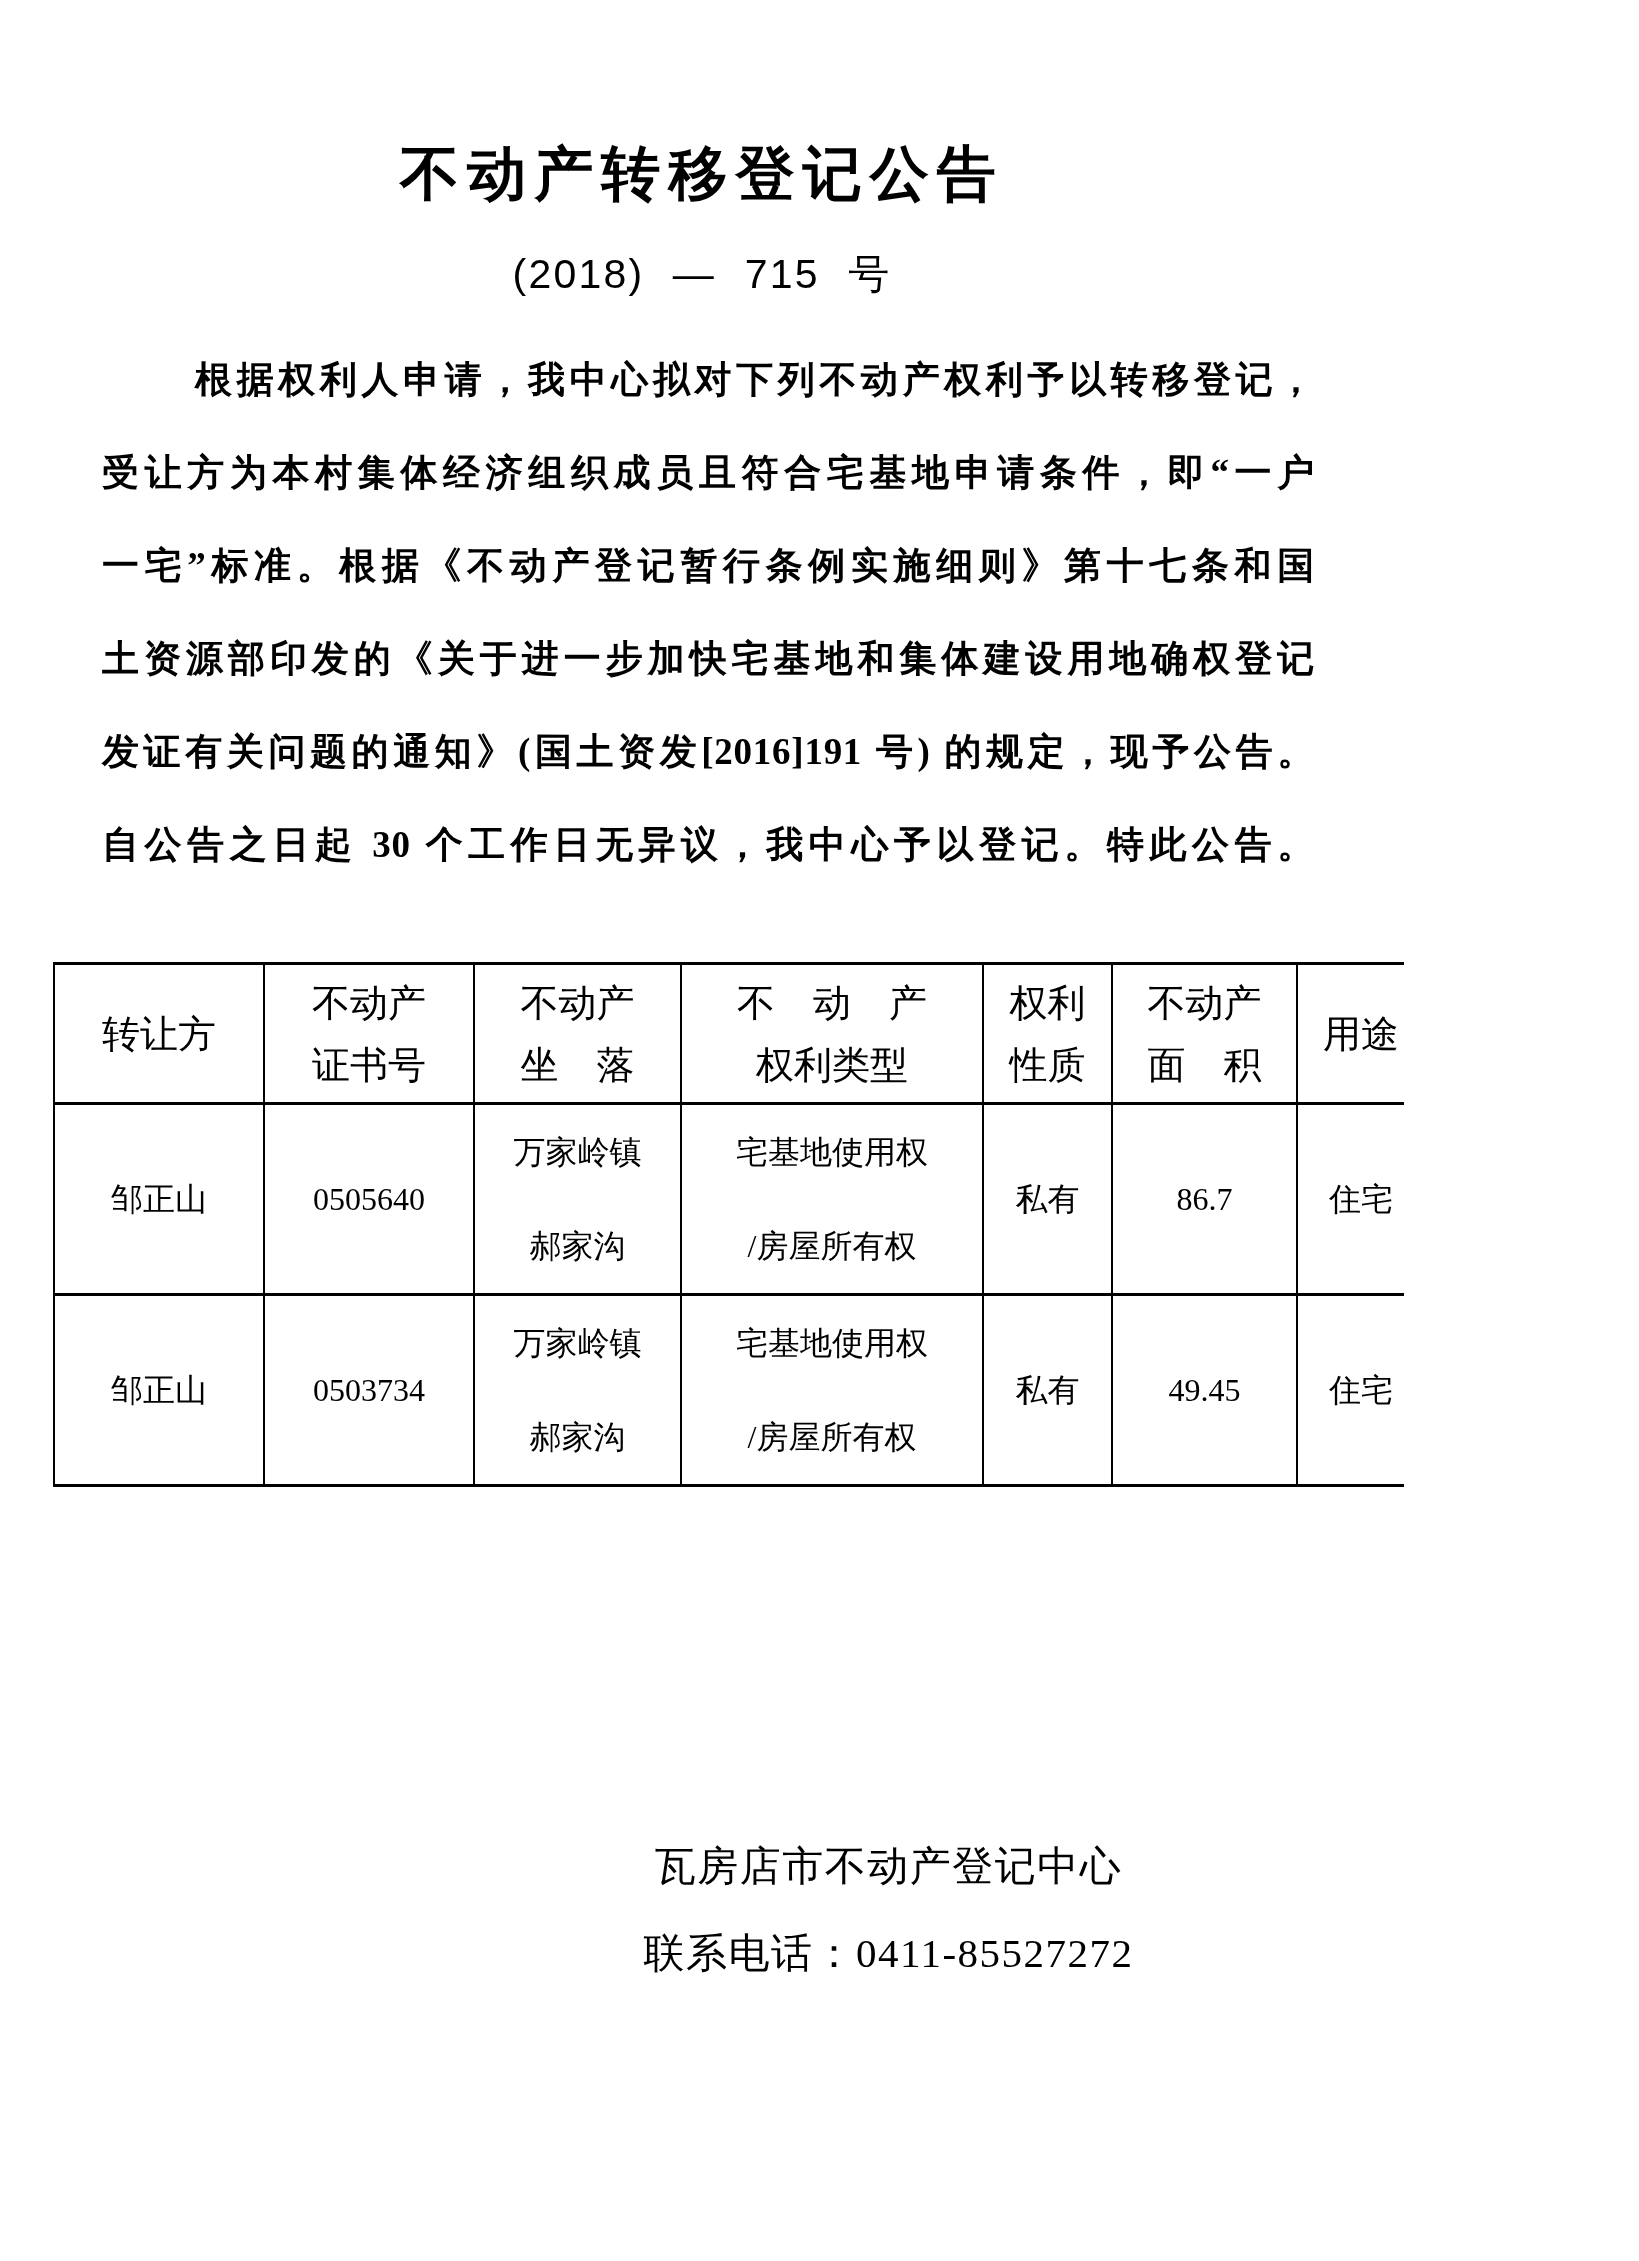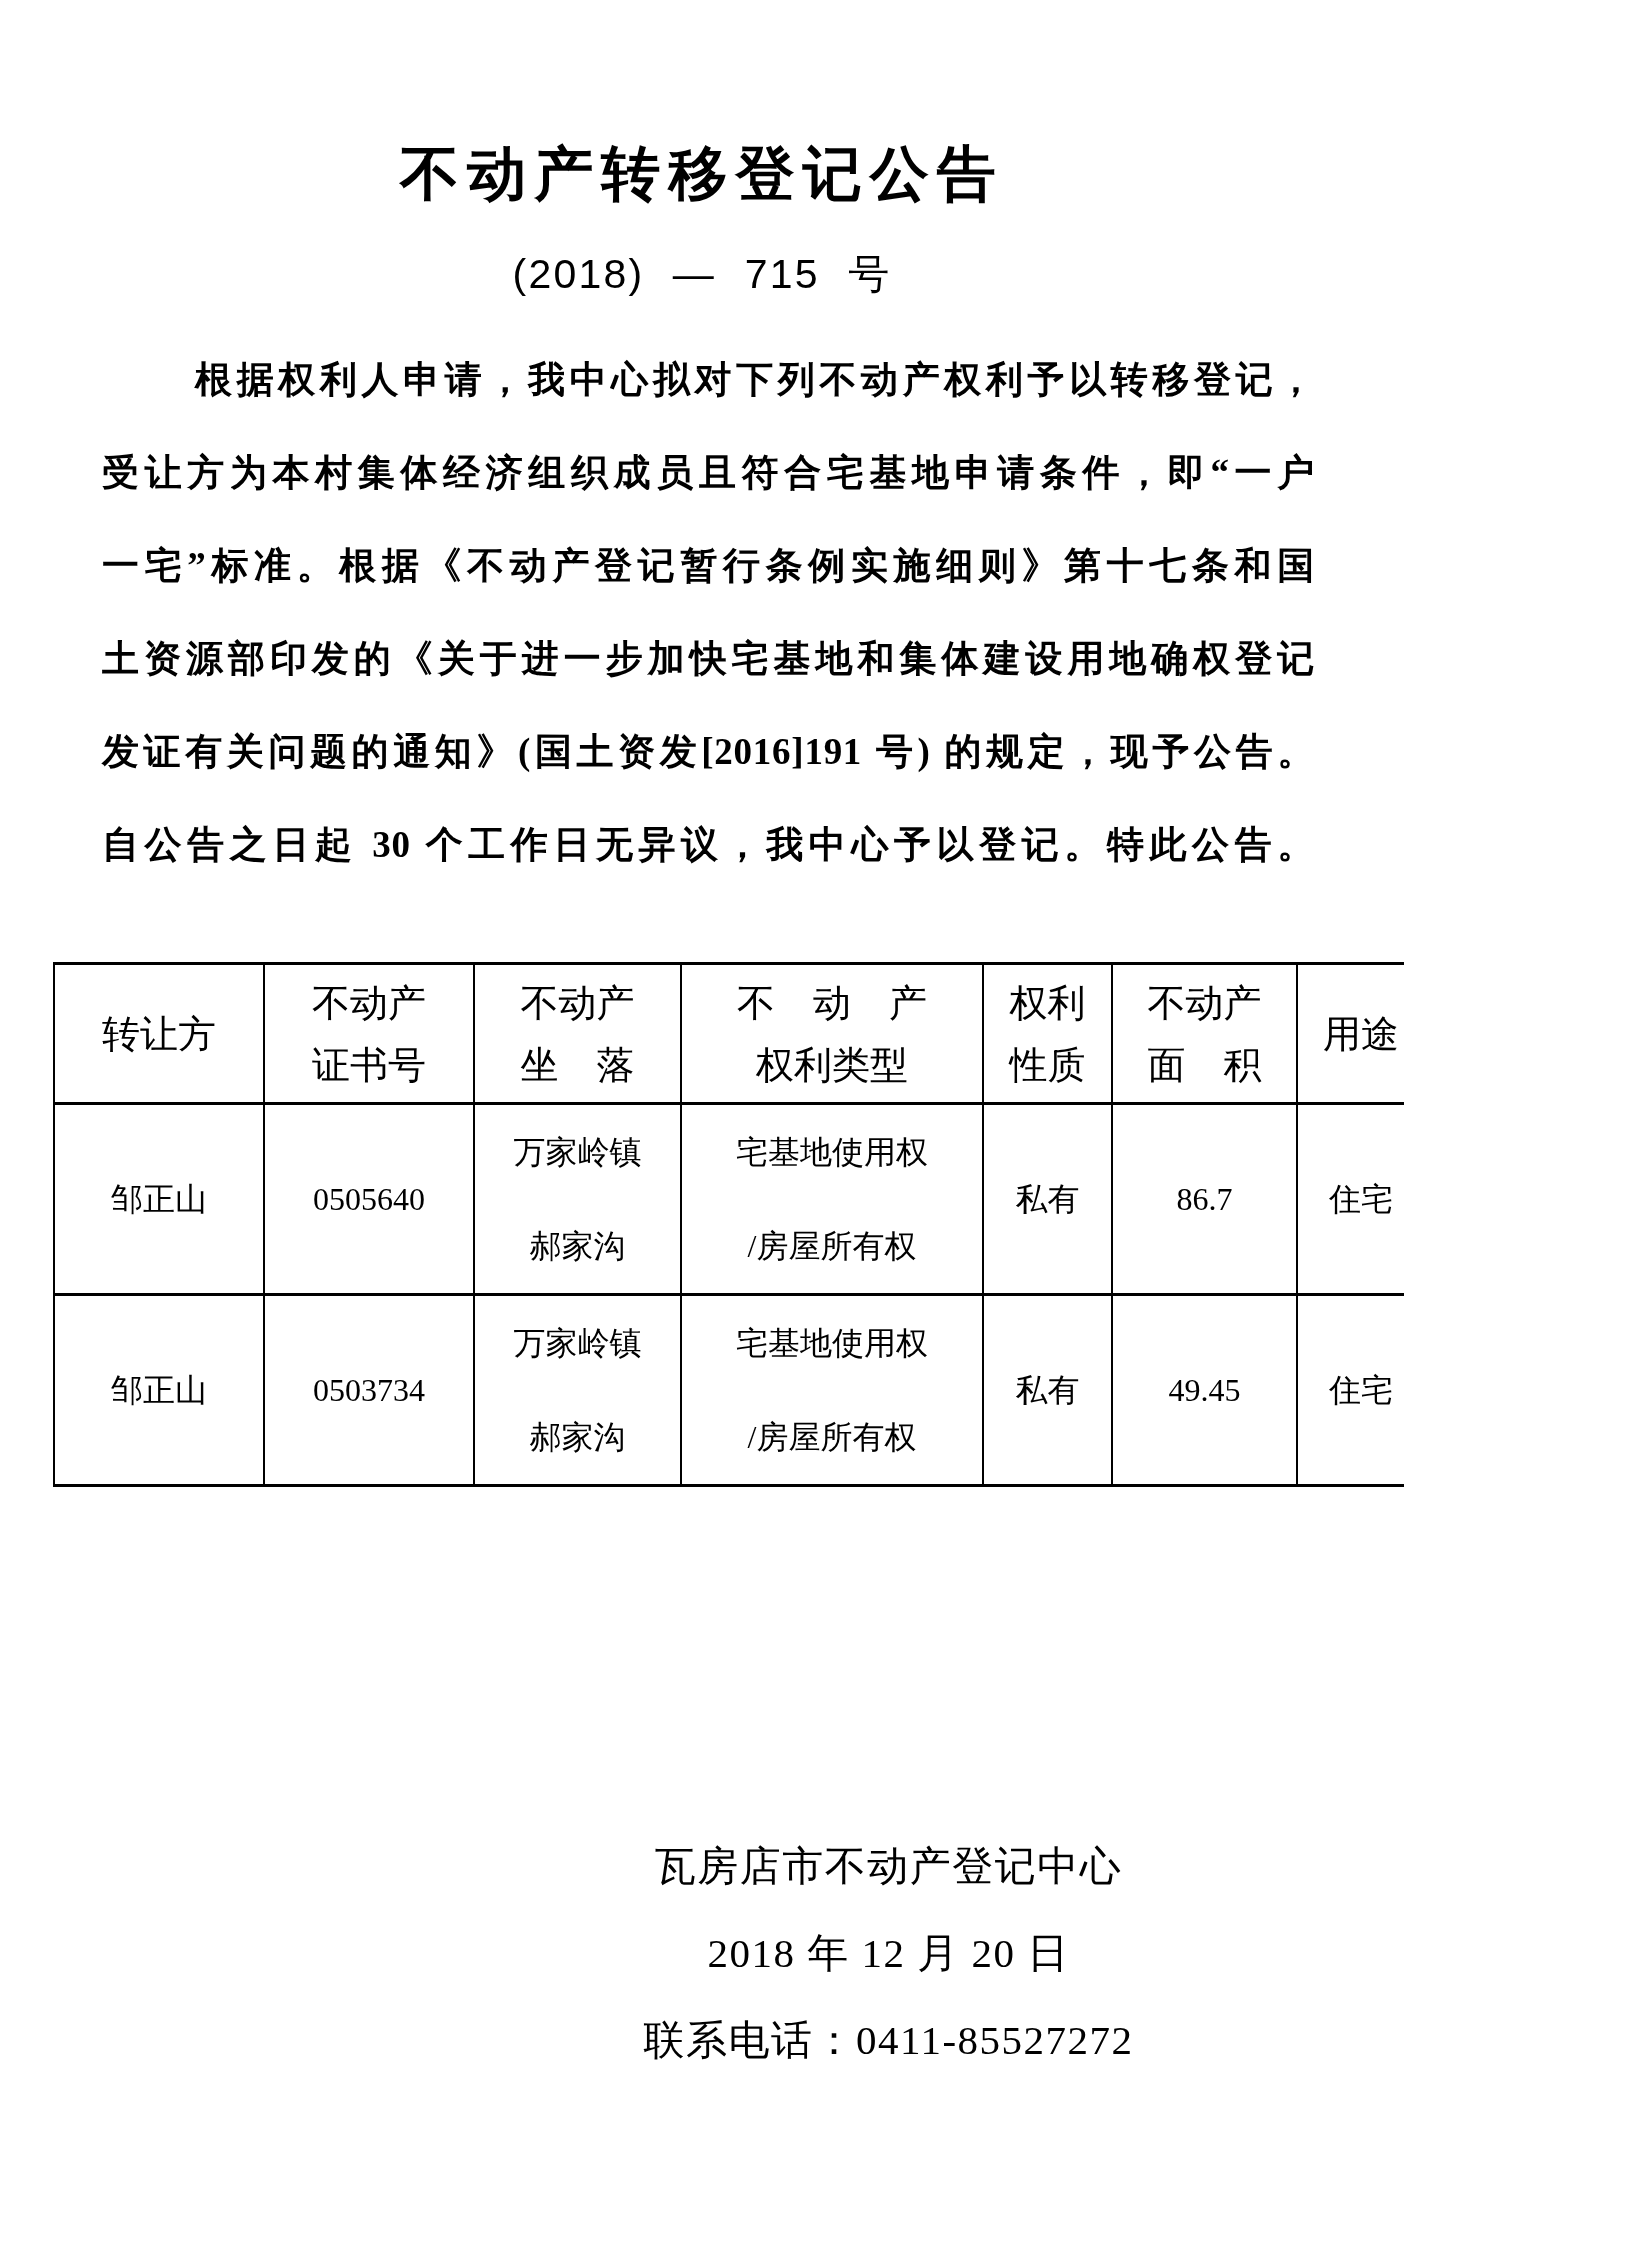--- a/index.html
+++ b/index.html
@@ -199,18 +199,17 @@
         </td>
         <td>
           <span class="cell-line">邹有臣</span>
         </td>
       </tr>
     </tbody>
   </table>
 
   <div class="footer">
     <div class="footer-line">瓦房店市不动产登记中心</div>
-    <div class="footer-line">2018 年 12 月 20 日</div>
     <div class="footer-line">联系电话：0411-85527272</div>
   </div>
 
 </div>
 
 
 </body></html>

